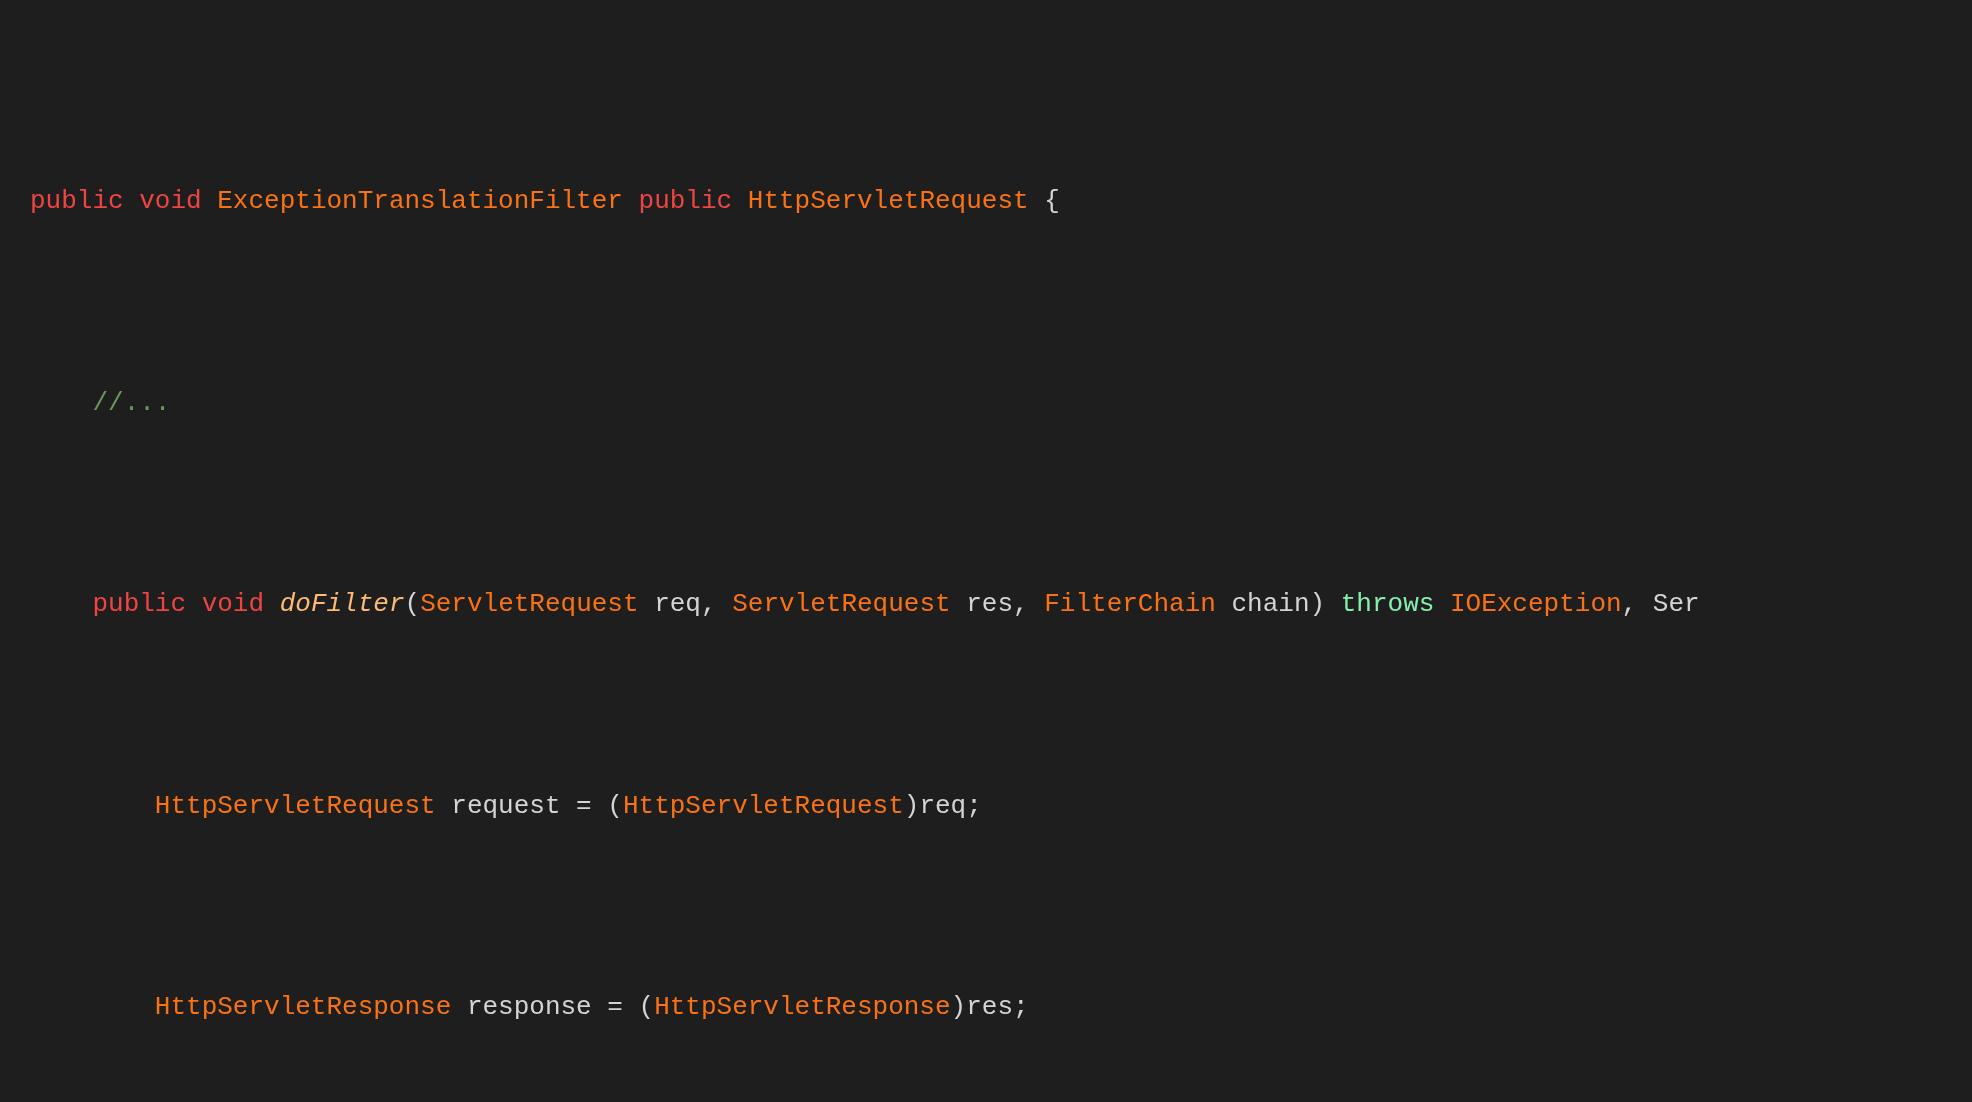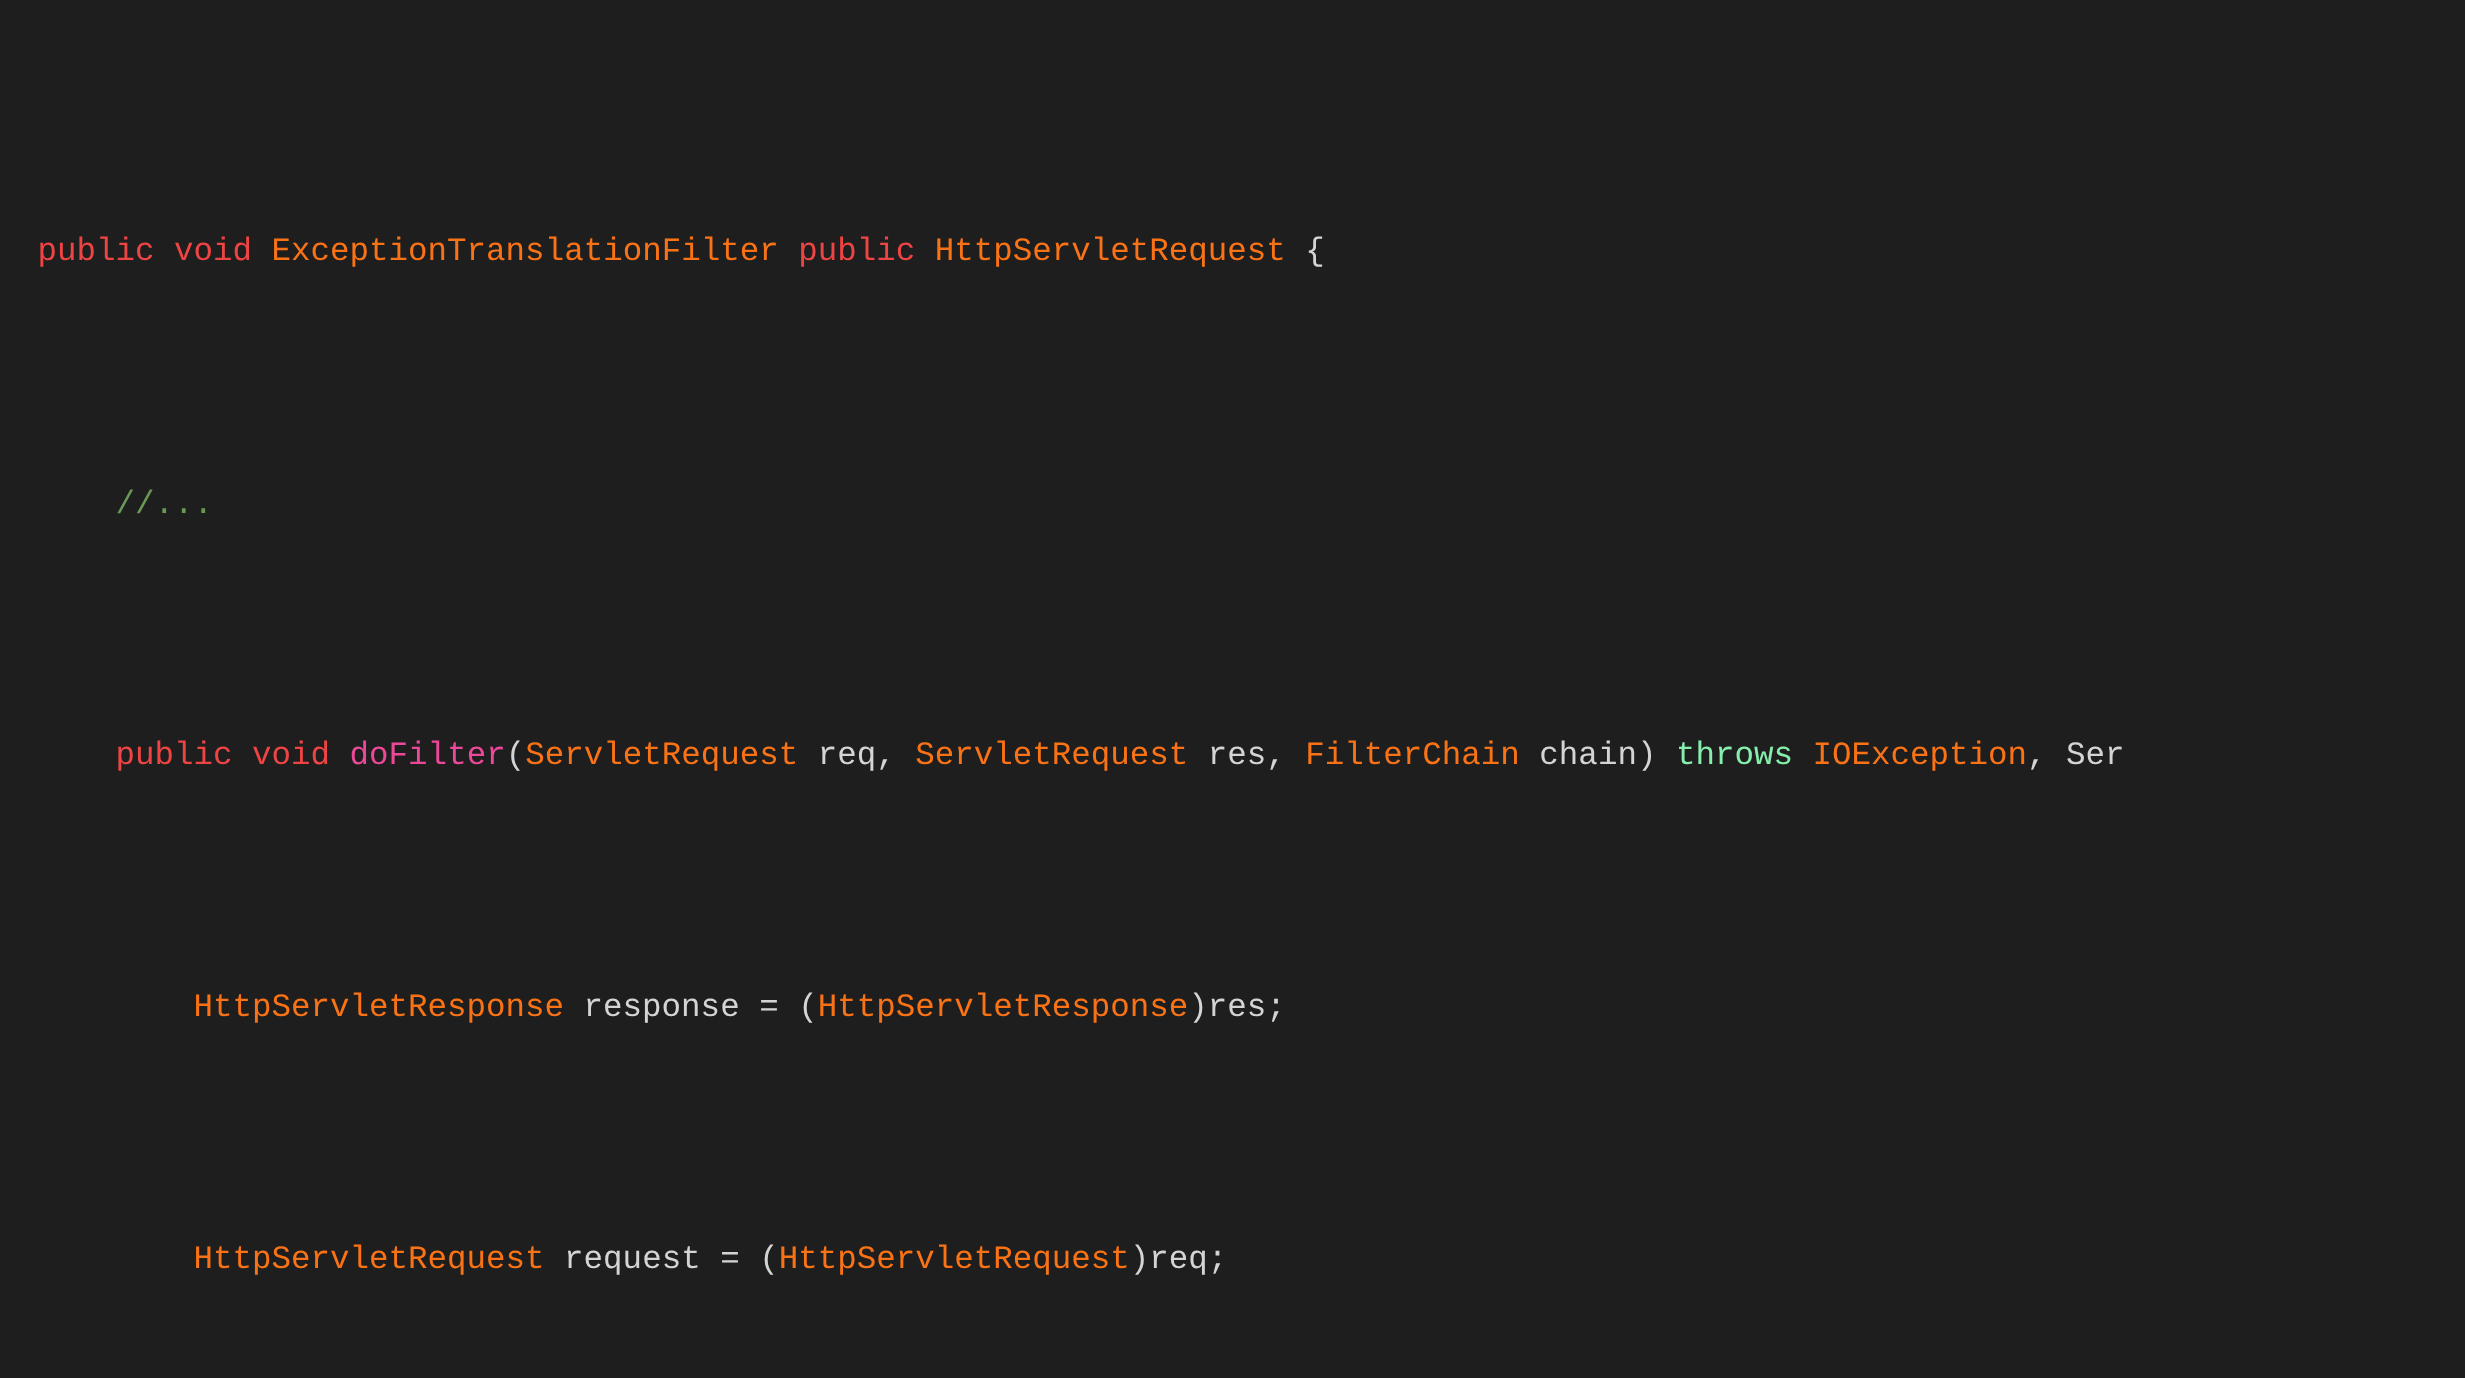--- a/index.html
+++ b/index.html
@@ -30,21 +30,22 @@
 
     .kw {
       color: #ef4444;
     }
 
     .type-name {
       color: #f97316;
     }
 
     .method {
-      color: #ec4899;
+      color: #fdba74;
+      font-style: italic;
     }
 
     .comment-green {
       color: #6a9955;
     }
 
     .throws-color {
       color: #86efac;
     }
 
@@ -60,24 +61,24 @@
   
   <span class="line"><span class="kw">public</span> <span class="kw">void</span> <span class="type-name">ExceptionTranslationFilter</span> <span class="kw">public</span> <span class="type-name">HttpServletRequest</span> <span class="plain">{</span></span>
 
   
   <span class="line">    <span class="comment-green">//...</span></span>
 
   
   <span class="line">    <span class="kw">public</span> <span class="kw">void</span> <span class="method">doFilter</span>(<span class="type-name">ServletRequest</span> req, <span class="type-name">ServletRequest</span> res, <span class="type-name">FilterChain</span> chain) <span class="throws-color">throws</span> <span class="type-name">IOException</span>, Ser</span>
 
   
-  <span class="line">        <span class="type-name">HttpServletResponse</span> response = (<span class="type-name">HttpServletResponse</span>)res;</span>
+  <span class="line">        <span class="type-name">HttpServletRequest</span> request = (<span class="type-name">HttpServletRequest</span>)req;</span>
 
   
-  <span class="line">        <span class="type-name">HttpServletRequest</span> request = (<span class="type-name">HttpServletRequest</span>)req;</span>
+  <span class="line">        <span class="type-name">HttpServletResponse</span> response = (<span class="type-name">HttpServletResponse</span>)res;</span>
 
   
   
   
 
   
   
 
   
   

